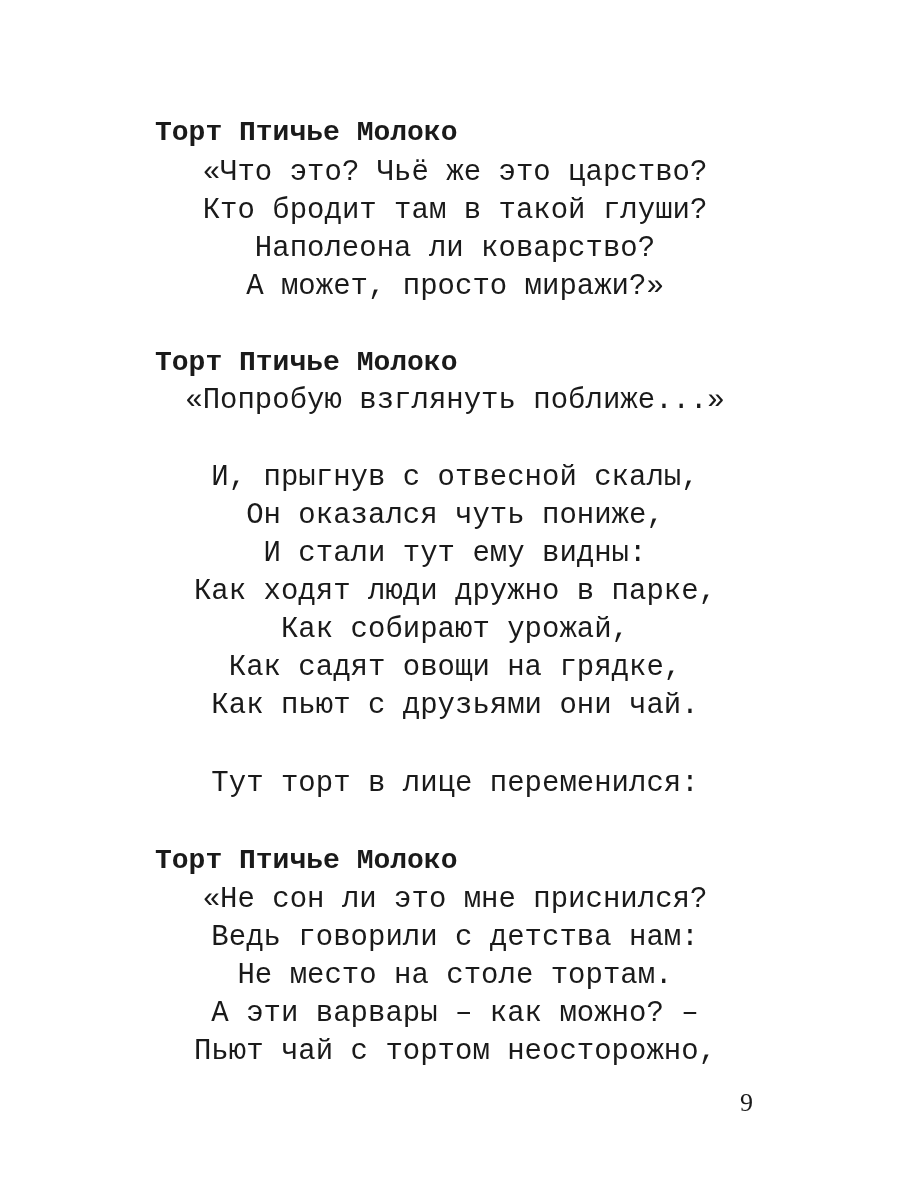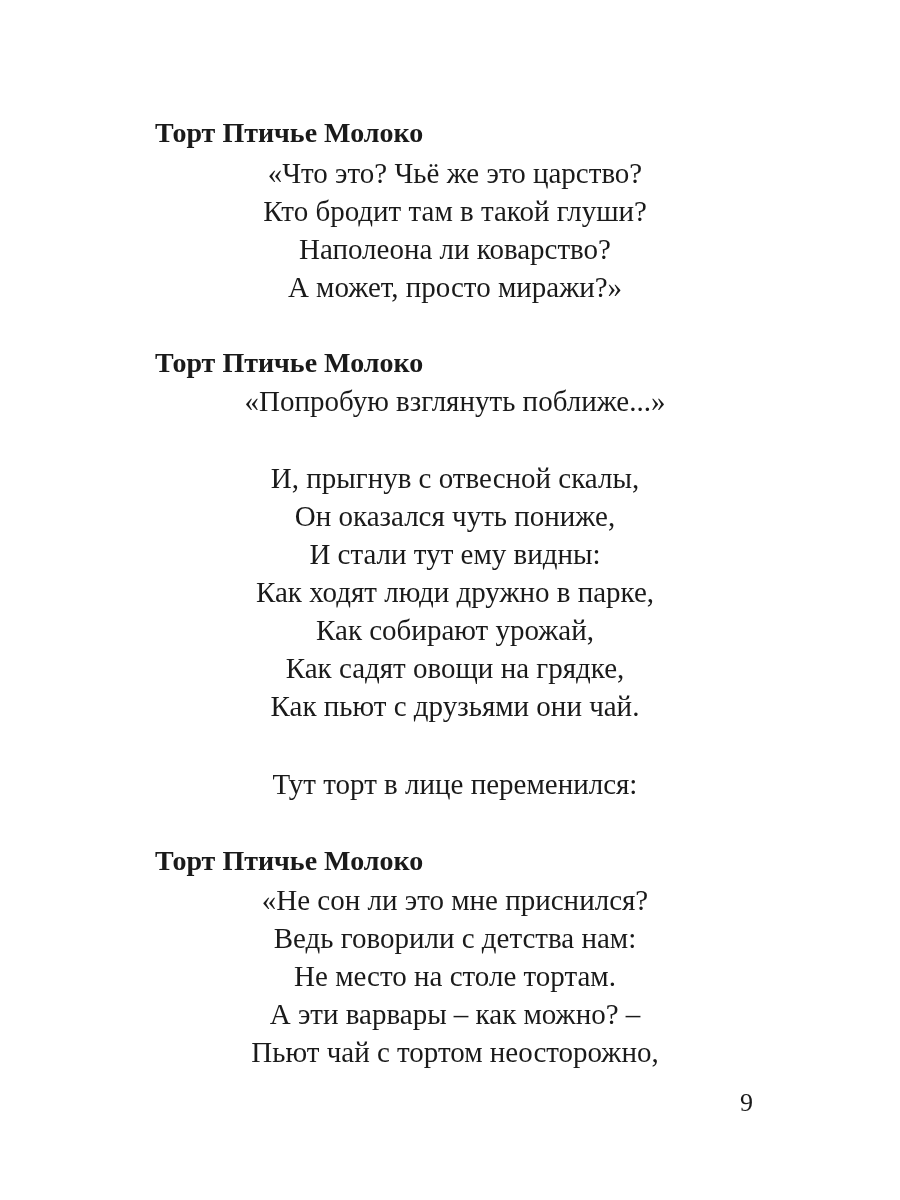--- a/index.html
+++ b/index.html
@@ -18,20 +18,21 @@
     .page {
       position: absolute;
       left: 0; top: 0;
       width: 900px; height: 1200px;
     }
     .line {
       position: absolute;
       white-space: nowrap;
       font-size: 29px;
       line-height: 36px;
+      font-family: Liberation Mono, monospace;
     }
     .speaker {
       left: 155px;
       font-weight: bold;
       font-size: 28px;
     }
     .center {
       left: 0;
       width: 910px;
       text-align: center;

